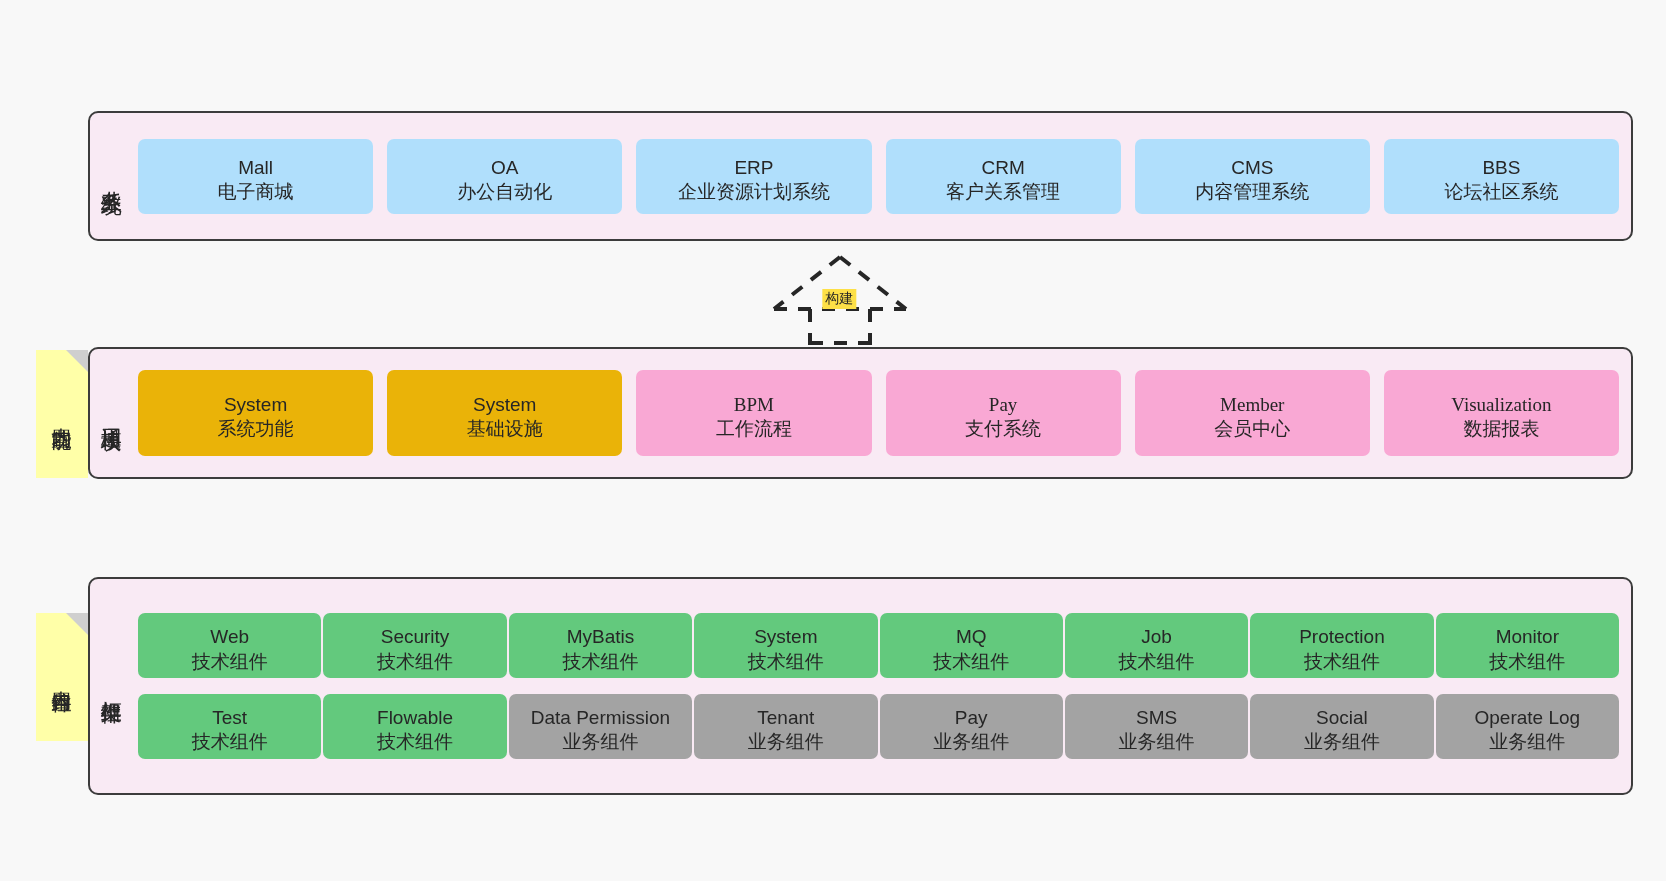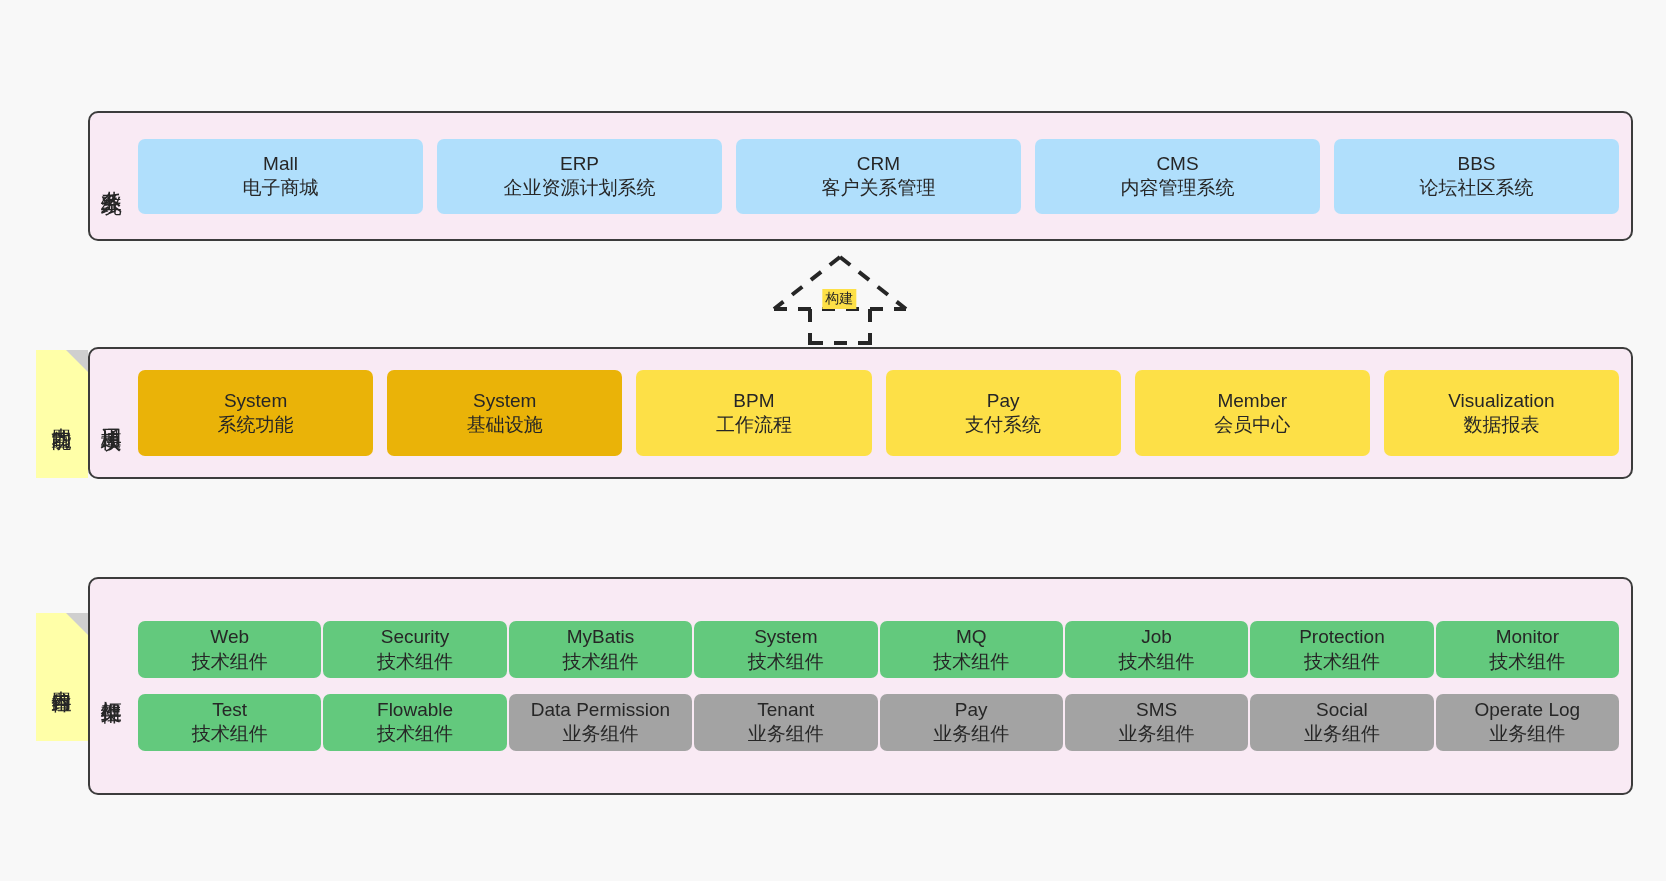--- a/index.html
+++ b/index.html
@@ -76,27 +76,27 @@
     flex-direction: column;
     align-items: center;
     justify-content: center;
     text-align: center;
     font-size: 19px;
     line-height: 1.28;
     color: #262626;
     padding: 4px 6px;
     min-width: 0;
   }
-  .card .l1 { white-space: normal; }
+  .card .l1 { white-space: normal; margin-top: 8px; }
   .card .l2 { white-space: nowrap; }
 
   .biz-row .card { height: 75px; background: #b0dffc; }
   .mod-row .card { height: 86px; }
   .card.strong-red { background: #eab308; }
-  .card.soft-red   { background: #fde047; }
+  .card.soft-red   { background: #f9a8d4; font-family: Liberation Serif, serif; }
   .card.tech-green { background: #63c97d; }
   .card.biz-green  { background: #a3a3a3; }
 
   
   #band-business {
     left: 88px; top: 111px; width: 1545px; height: 130px;
   }
   #band-modules {
     left: 88px; top: 347px; width: 1545px; height: 132px;
   }
@@ -157,20 +157,24 @@
 <body>
 
 <div id="stage">
 
   <div class="band" id="band-business">
     <div class="band-title">业务系统</div>
     <div class="band-body biz-row">
       <div class="card">
         <span class="l1">Mall</span>
         <span class="l2">电子商城</span>
+      </div>
+      <div class="card">
+        <span class="l1">OA</span>
+        <span class="l2">办公自动化</span>
       </div>
       <div class="card">
         <span class="l1">ERP</span>
         <span class="l2">企业资源计划系统</span>
       </div>
       <div class="card">
         <span class="l1">CRM</span>
         <span class="l2">客户关系管理</span>
       </div>
       <div class="card">

